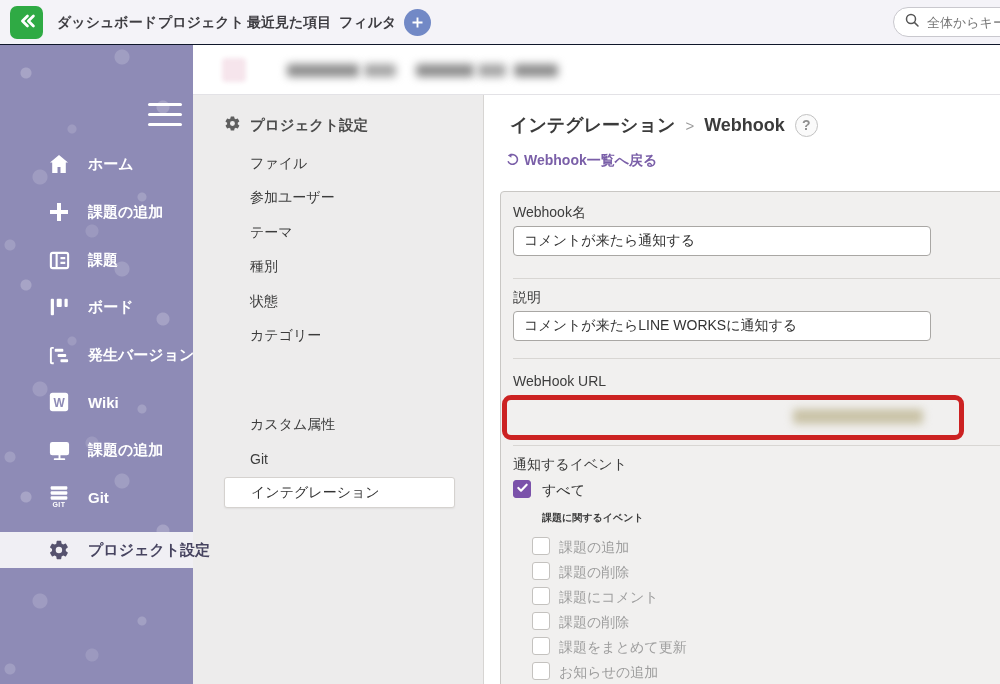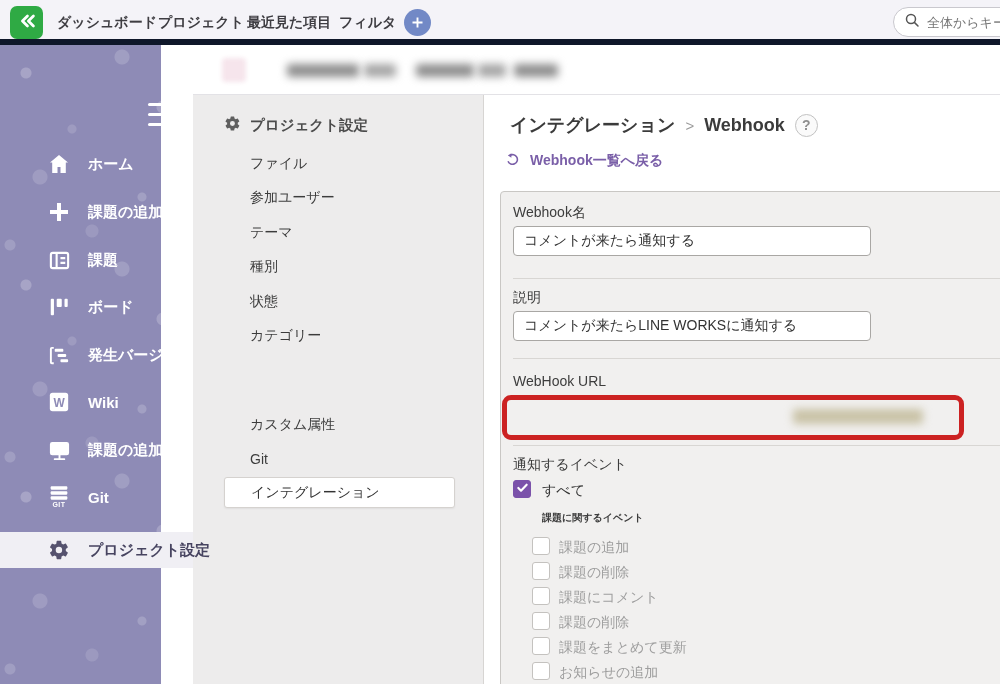--- a/index.html
+++ b/index.html
@@ -2,34 +2,34 @@
 <html><head>
 <meta charset="utf-8">
 <style>
   * { margin:0; padding:0; box-sizing:border-box; }
   html,body { width:1000px; height:684px; overflow:hidden; }
   body { font-family:"Liberation Sans","DejaVu Sans",sans-serif; }
   #app { position:relative; width:1000px; height:684px; background:#fff; overflow:hidden; }
 
   
   .topbar { position:absolute; left:0; top:0; width:1000px; height:45px;
-            background:#f4f3f8; border-bottom:6px solid #0f172a; z-index:30; }
+            background:#f4f3f8; border-bottom:1px solid #0f172a; z-index:30; }
   .logo { position:absolute; left:10px; top:6px; width:33px; height:33px; border-radius:7px;
           background:#2faa44; display:flex; align-items:center; justify-content:center; cursor:pointer; }
   .top-menu-item { position:absolute; top:0; height:45px; line-height:45px;
                    font-size:14px; font-weight:600; color:#3e3d42; cursor:pointer; }
   .add-btn { position:absolute; left:404px; top:9px; width:27px; height:27px; border-radius:50%;
              background:#7289c6; color:#fff; display:flex; align-items:center; justify-content:center; cursor:pointer; }
   .search-pill { position:absolute; left:893px; top:7px; width:190px; height:30px; border-radius:15px;
                  background:#fff; border:1px solid #c9c8ce; display:flex; align-items:center; padding:0 10px; }
   .search-pill input { border:none; outline:none; background:transparent; font-size:13px; color:#444;
                        margin-left:7px; width:140px; font-family:inherit; }
 
   
-  .sidebar { position:absolute; left:0; top:45px; width:161px; height:639px;
+  .sidebar { position:absolute; left:0; top:45px; width:193px; height:639px;
              background-color:#8e8bb6;
              background-image:
                radial-gradient(circle at 26px 28px, rgba(255,255,255,.22) 0 5px, transparent 6px),
                radial-gradient(circle at 122px 12px, rgba(255,255,255,.16) 0 7px, transparent 8px),
                radial-gradient(circle at 72px 84px, rgba(255,255,255,.14) 0 4px, transparent 5px),
                radial-gradient(circle at 163px 62px, rgba(255,255,255,.20) 0 6px, transparent 7px),
                radial-gradient(circle at 40px 132px, rgba(255,255,255,.15) 0 7px, transparent 8px),
                radial-gradient(circle at 142px 152px, rgba(255,255,255,.18) 0 4px, transparent 5px),
                radial-gradient(circle at 92px 186px, rgba(255,255,255,.12) 0 6px, transparent 7px),
                radial-gradient(circle at 10px 200px, rgba(255,255,255,.16) 0 5px, transparent 6px);
@@ -67,27 +67,27 @@
   .sp-active-box .lbl { position:absolute; left:26px; top:6px; font-size:14px; color:#333; }
 
   
   .main { position:absolute; left:485px; top:95px; width:515px; height:589px; background:#fff; }
   .breadcrumb { position:absolute; left:25px; top:18px; display:flex; align-items:center; gap:10px; }
   .bc-parent, .bc-current { font-size:18px; font-weight:700; color:#3b3b3b; }
   .bc-sep { font-size:15px; color:#9a9a9a; }
   .help-circle { width:23px; height:23px; border-radius:50%; border:1px solid #c2c2c2; background:#fafafa;
                  color:#8f8f8f; font-size:14px; font-weight:700; display:flex; align-items:center;
                  justify-content:center; cursor:pointer; }
-  .back-link { position:absolute; left:21px; top:57px; display:flex; align-items:center; gap:11px;
+  .back-link { position:absolute; left:21px; top:57px; display:flex; align-items:center; gap:5px;
                color:#7a5fa8; font-size:14px; font-weight:600; cursor:pointer; text-decoration:none; }
 
   .form-panel { position:absolute; left:15px; top:96px; width:510px; height:540px;
                 background:#f1f0ef; border:1px solid #c9c7c4; border-radius:4px; }
   .f-label { position:absolute; left:12px; font-size:14px; color:#3d3d3d; }
-  .f-input { position:absolute; left:12px; width:358px; height:30px; border:1px solid #a9a7a4;
+  .f-input { position:absolute; left:12px; width:418px; height:30px; border:1px solid #a9a7a4;
              border-radius:4px; background:#fff; font-size:14px; color:#333; padding:0 10px;
              font-family:inherit; outline:none; }
   .f-divider { position:absolute; left:12px; right:0; height:1px; background:#d8d6d3; }
 
   .url-highlight { position:absolute; left:1px; top:203px; width:462px; height:45px;
                    border:5px solid #cc2222; border-radius:9px; pointer-events:none; z-index:3; }
   .url-input { position:absolute; left:11px; top:210px; width:418px; height:30px;
                background:#f6f2da; border:2px solid #9a8ac2; border-radius:4px; font-size:13.5px;
                color:#3b3b3b; padding:0 8px; font-family:inherit; outline:none; }
   .url-blur { position:absolute; left:292px; top:217px; width:130px; height:15px; background:#c9c2a6;

